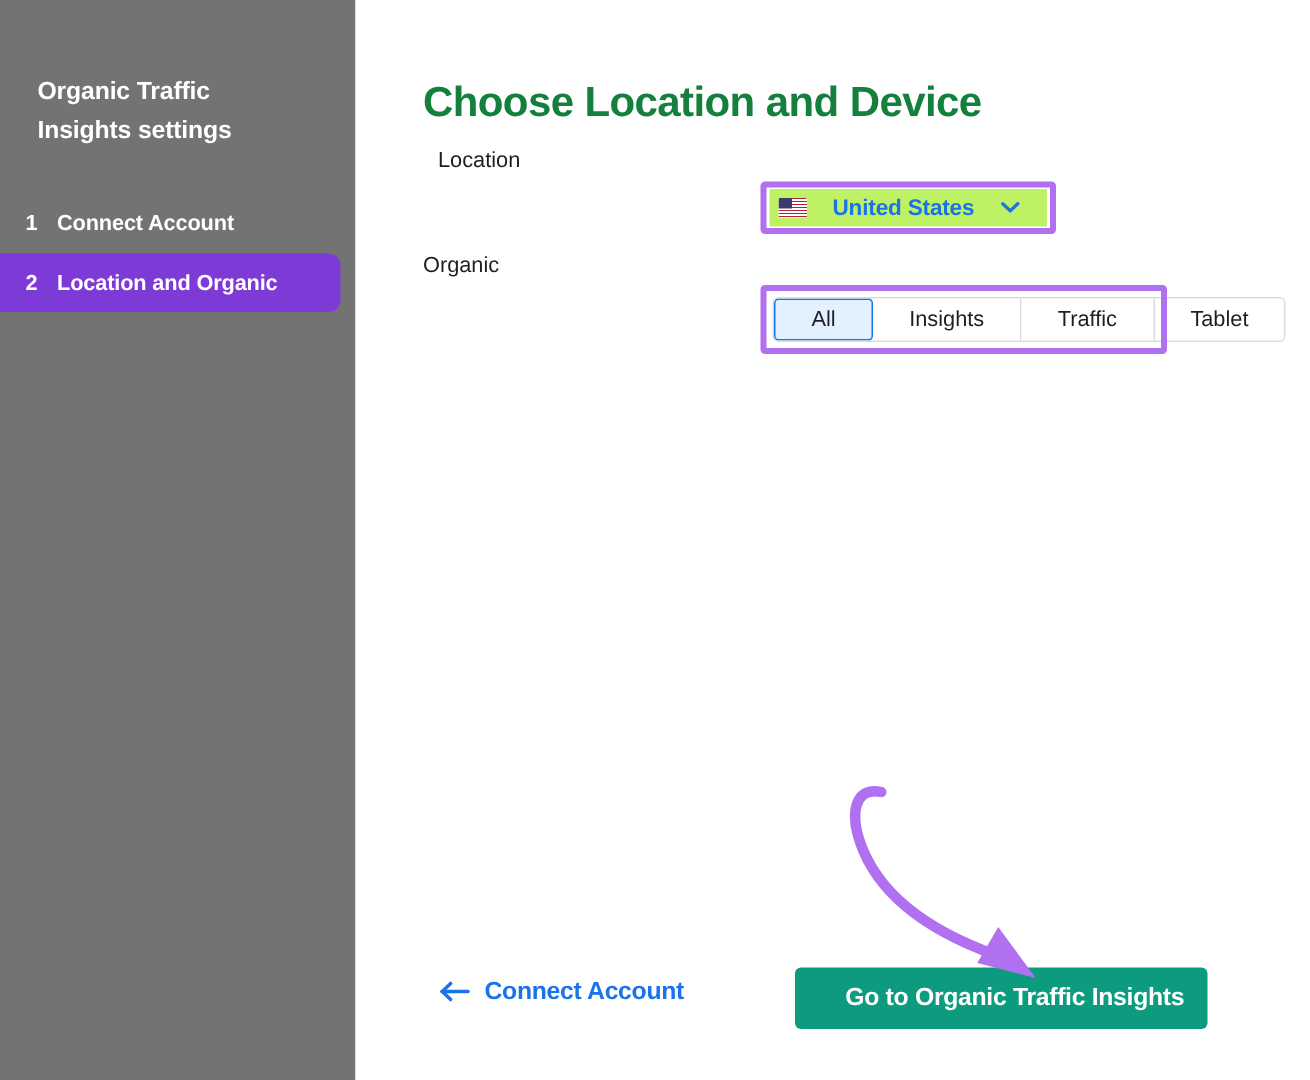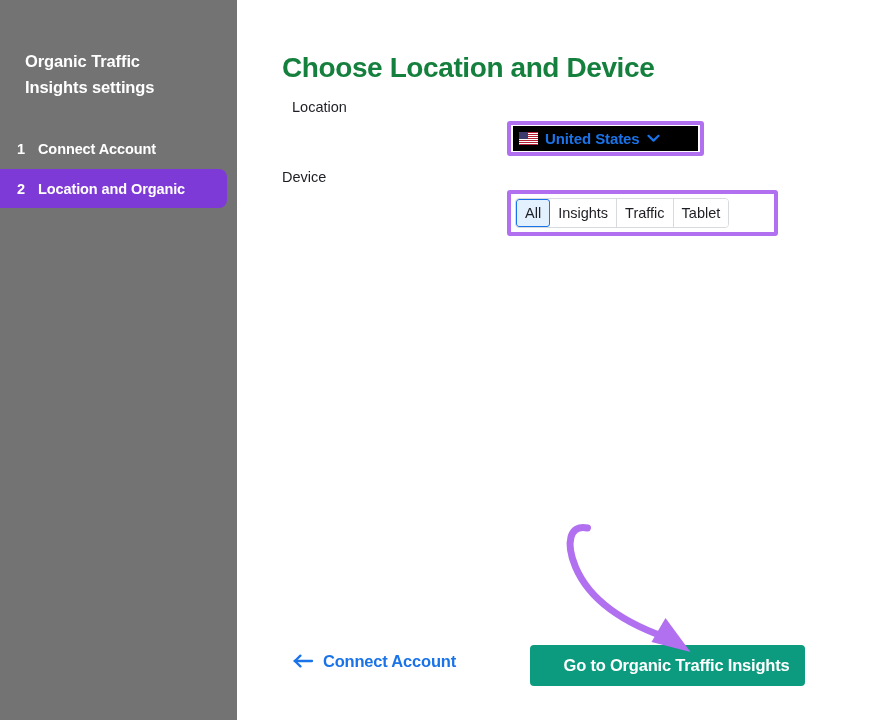--- a/index.html
+++ b/index.html
@@ -109,22 +109,22 @@
 
   
   .location-select {
     position: absolute;
     left: 276px;
     top: 126px;
     width: 185px;
     height: 25px;
     display: flex;
     align-items: center;
-    gap: 7px;
-    background: #000000;
+    gap: 17px;
+    background: #bef264;
     cursor: pointer;
     padding-left: 6px;
     box-sizing: border-box;
   }
   .flag {
     width: 19px;
     height: 13px;
     flex: 0 0 19px;
     border-radius: 1px;
     position: relative;
@@ -168,21 +168,21 @@
     border-radius: 4px;
     background: #ffffff;
     height: 30px;
     overflow: hidden;
     box-sizing: border-box;
   }
   .seg-btn {
     display: flex;
     align-items: center;
     justify-content: center;
-    padding: 0 8px;
+    padding: 0 24px;
     font-size: 14.5px;
     color: #1d1f24;
     background: #ffffff;
     border-right: 1px solid #d7dade;
     cursor: pointer;
     box-sizing: border-box;
     height: 100%;
   }
   .seg-btn:last-child { border-right: none; text-align: right; }
   .seg-btn.selected {
@@ -270,21 +270,21 @@
       <span class="location-text">United States</span>
       <span class="chevron">
         <svg width="13" height="9" viewBox="0 0 13 9" aria-hidden="true">
           <path d="M1.5 1.8 L6.5 6.6 L11.5 1.8" fill="none" stroke="#1a73e8" stroke-width="2.2" stroke-linecap="round" stroke-linejoin="round"></path>
         </svg>
       </span>
     </div>
 
     <div class="highlight-box" id="location-highlight"></div>
 
-    <div class="field-label" id="device-label">Device</div>
+    <div class="field-label" id="device-label">Organic</div>
 
     <div class="segmented">
       <div class="seg-btn selected">All</div>
       <div class="seg-btn">Insights</div>
       <div class="seg-btn">Traffic</div>
       <div class="seg-btn">Tablet</div>
     </div>
 
     <div class="highlight-box" id="device-highlight"></div>
 

